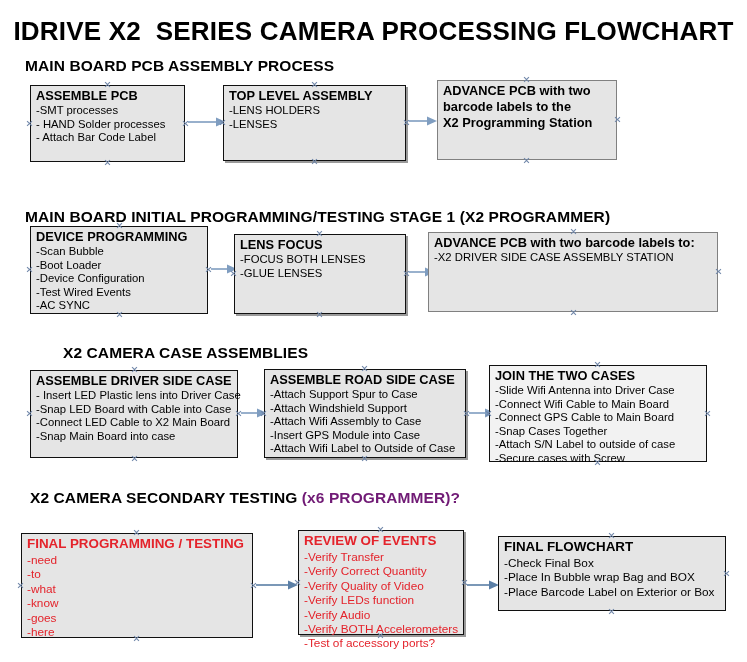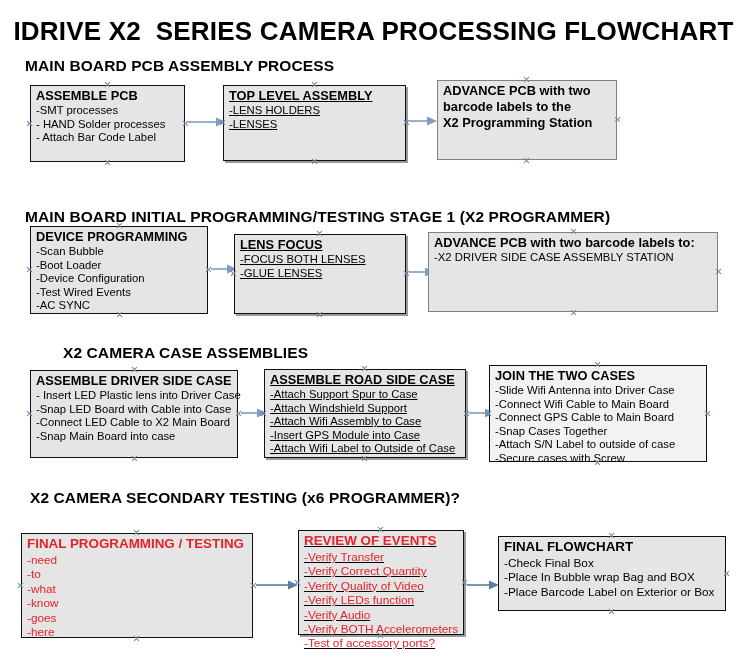--- a/index.html
+++ b/index.html
@@ -36,34 +36,33 @@
   }
 
   
   .section-head {
     font-size: 15.5px;
     font-weight: bold;
     letter-spacing: 0.1px;
     white-space: nowrap;
   }
   .section-head .accent {
-    color: #000000;
+    color: #701a75;
   }
 
   
   .node {
     box-sizing: border-box;
     background: #e5e5e5;
     border: 1.2px solid #101010;
     padding: 2px 3px 2px 5px;
     overflow: visible;
   }
   .node.shadowed {
     box-shadow: 2px 2px 0 0 #9a9a9a;
-    text-decoration: underline;
   }
   .node.gray-border {
     border: 1.6px solid #808080;
   }
   .node.white-fill {
     background: #f2f2f2;
     border: 1.2px solid #101010;
   }
   .node .n-title {
     font-size: 12.8px;

